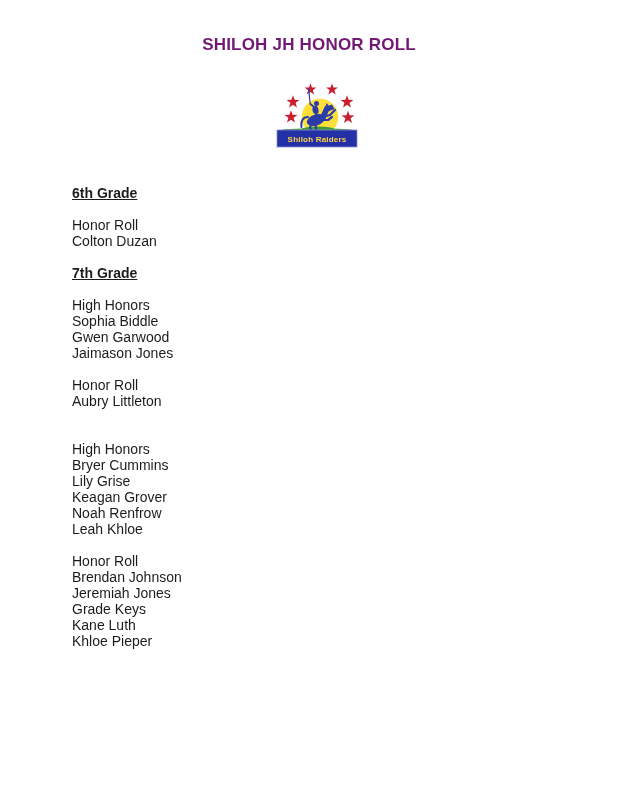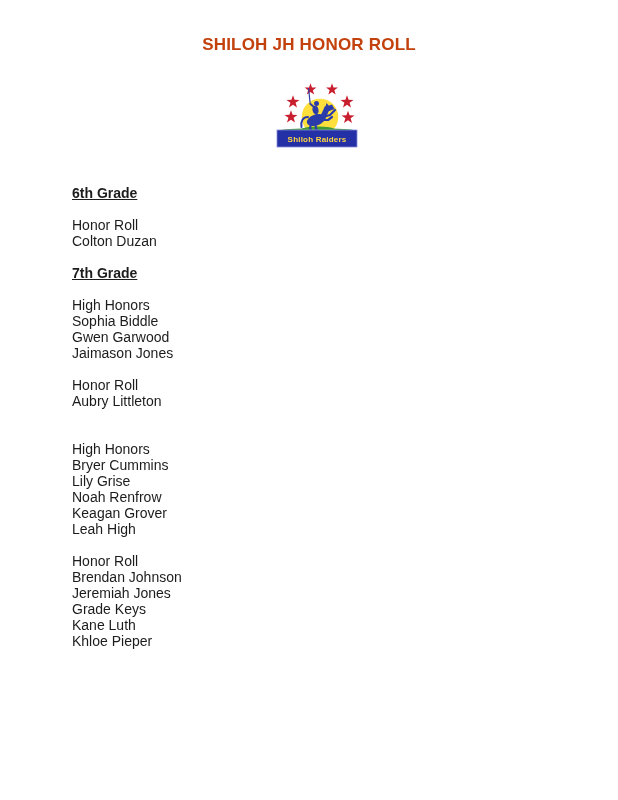--- a/index.html
+++ b/index.html
@@ -14,21 +14,21 @@
     width: 618px; height: 800px;
     background: #ffffff;
     overflow: hidden;
   }
   .doc-title {
     position: absolute;
     top: 35px; left: 0; width: 618px;
     text-align: center;
     font-size: 17px;
     font-weight: bold;
-    color: #c2410c;
+    color: #701a75;
     letter-spacing: 0.2px;
   }
   .logo-wrap {
     position: absolute;
     left: 266px; top: 76px;
     width: 110px; height: 76px;
   }
   .doc-body {
     position: absolute;
     left: 72px; top: 185px;
@@ -116,23 +116,23 @@
     <div class="line student">Gwen Garwood</div>
     <div class="line student">Jaimason Jones</div>
     <div class="line blank"></div>
     <div class="line group">Honor Roll</div>
     <div class="line student">Aubry Littleton</div>
     <div class="line blank"></div>
     <div class="line blank"></div>
     <div class="line group">High Honors</div>
     <div class="line student">Bryer Cummins</div>
     <div class="line student">Lily Grise</div>
+    <div class="line student">Keagan Grover</div>
     <div class="line student">Noah Renfrow</div>
-    <div class="line student">Keagan Grover</div>
-    <div class="line student">Leah High</div>
+    <div class="line student">Leah Khloe</div>
     <div class="line blank"></div>
     <div class="line group">Honor Roll</div>
     <div class="line student">Brendan Johnson</div>
     <div class="line student">Jeremiah Jones</div>
     <div class="line student">Grade Keys</div>
     <div class="line student">Kane Luth</div>
     <div class="line student">Khloe Pieper</div>
   </div>
 
 </div>

